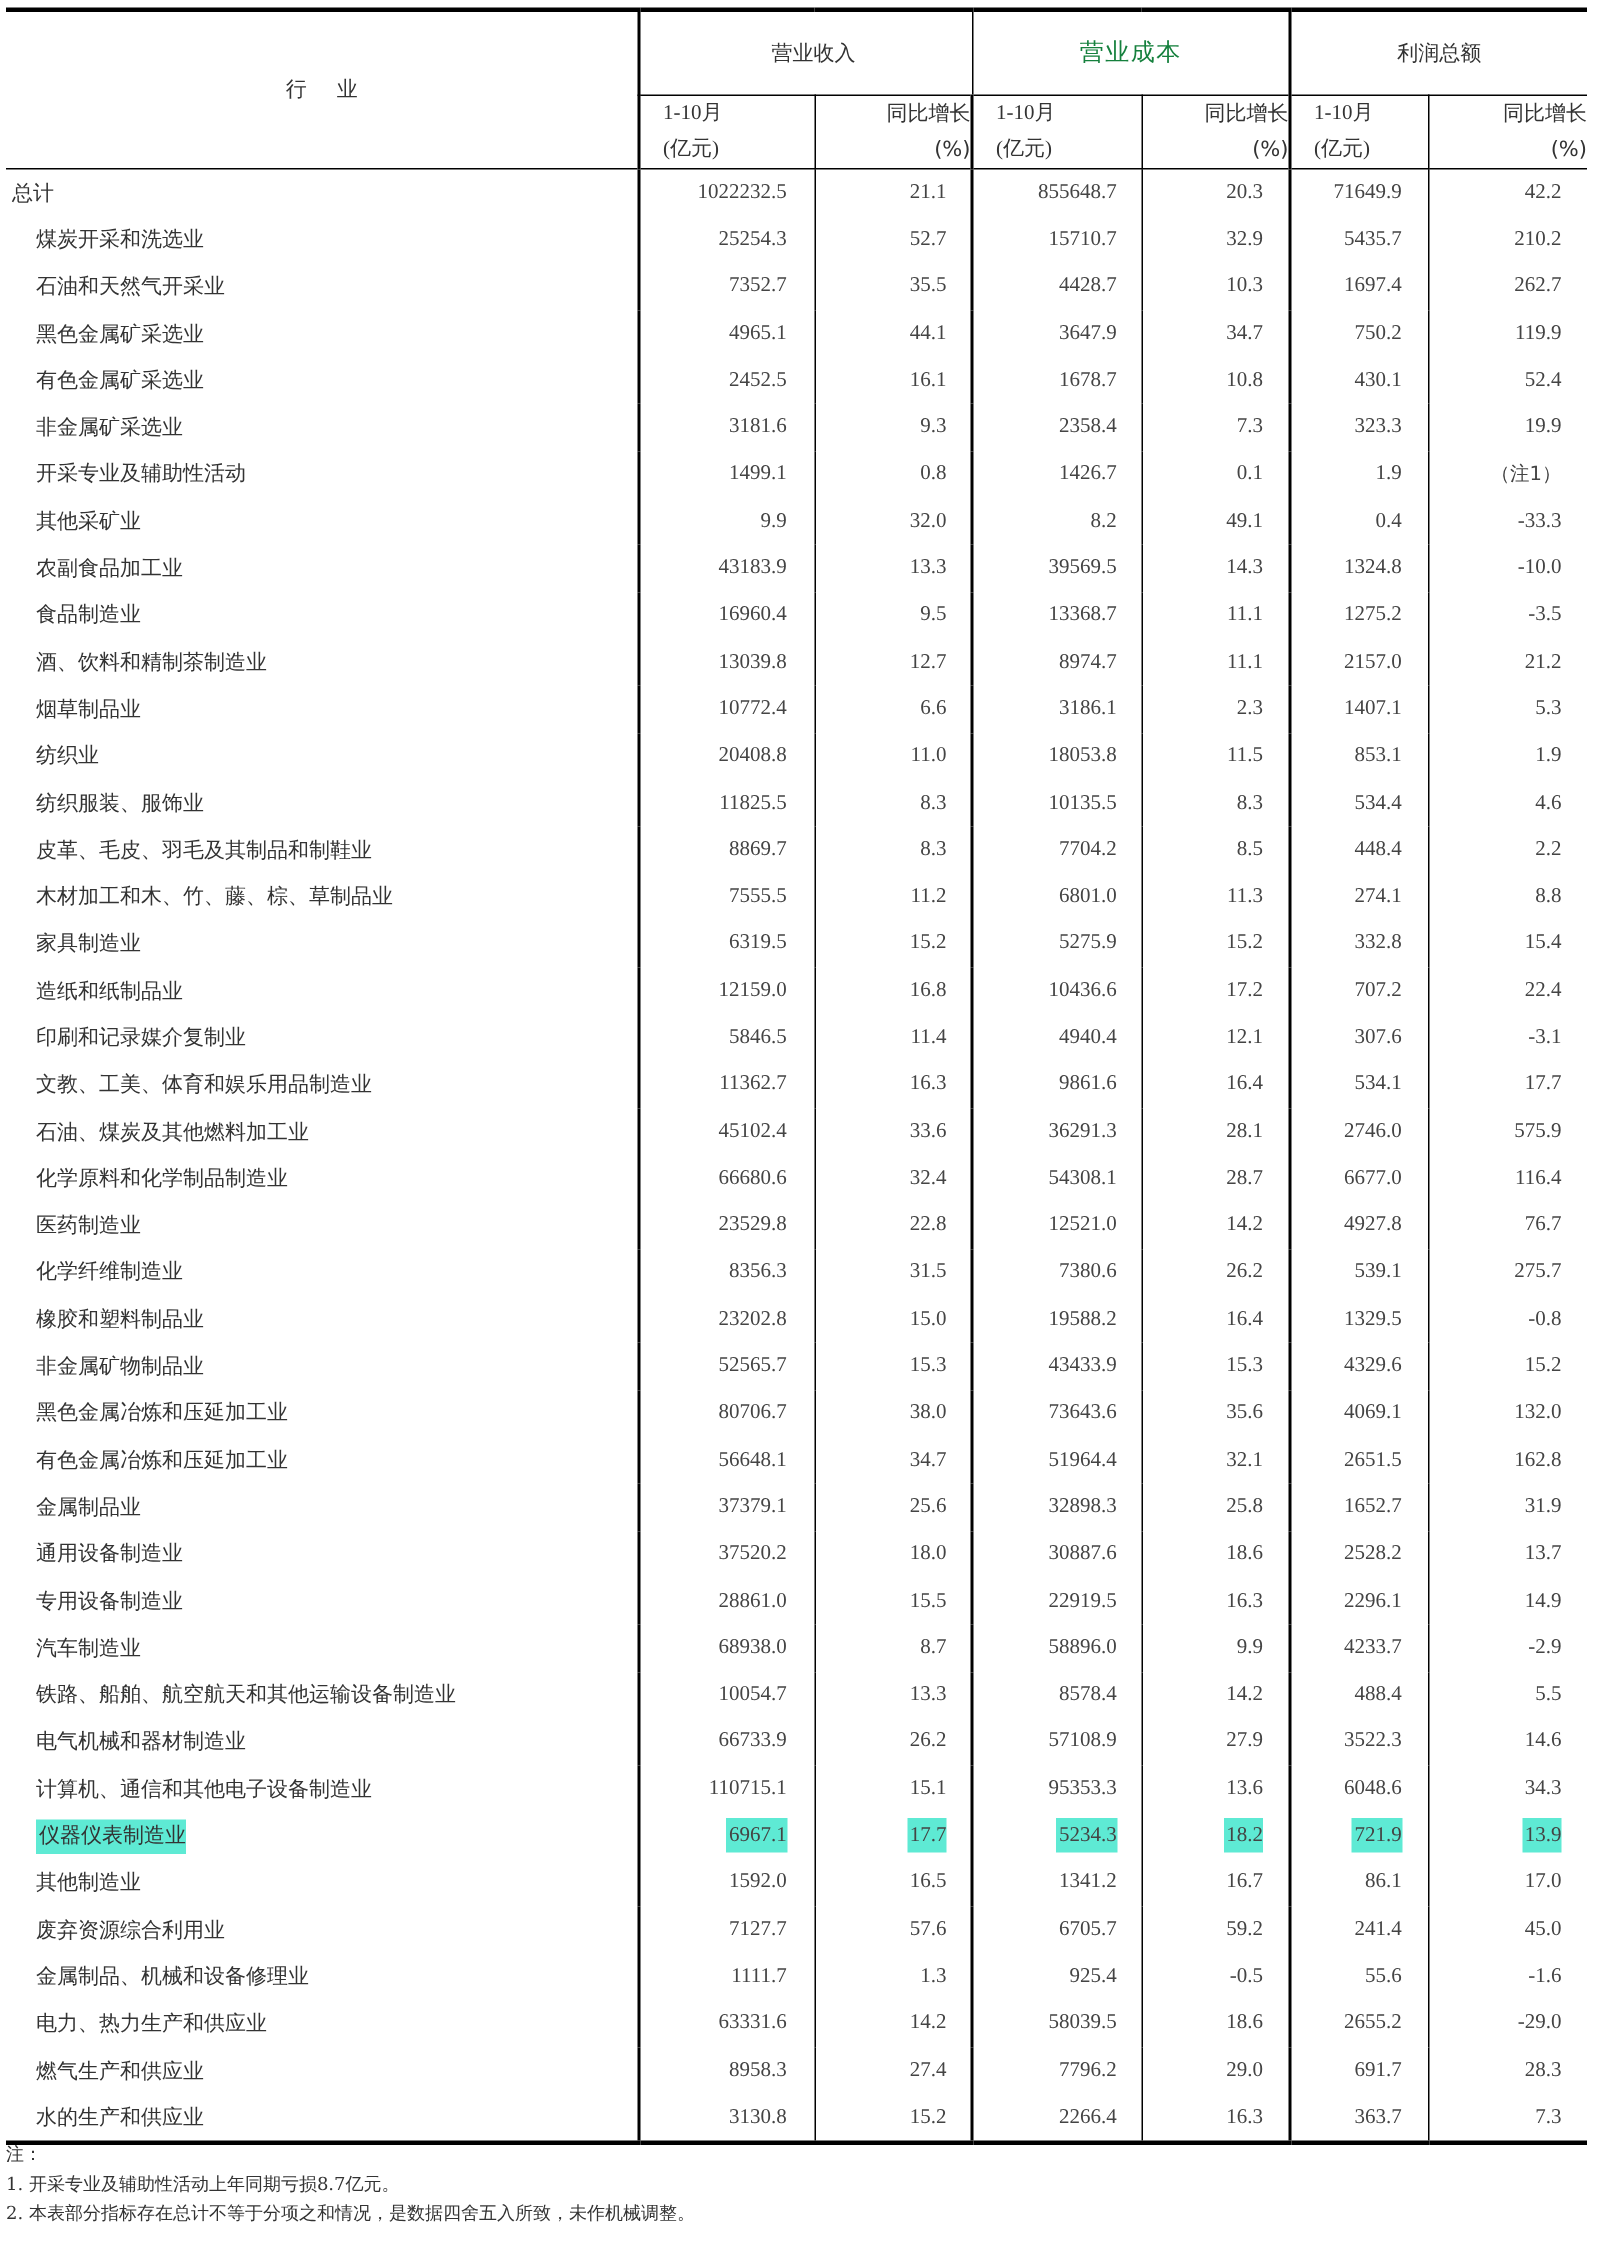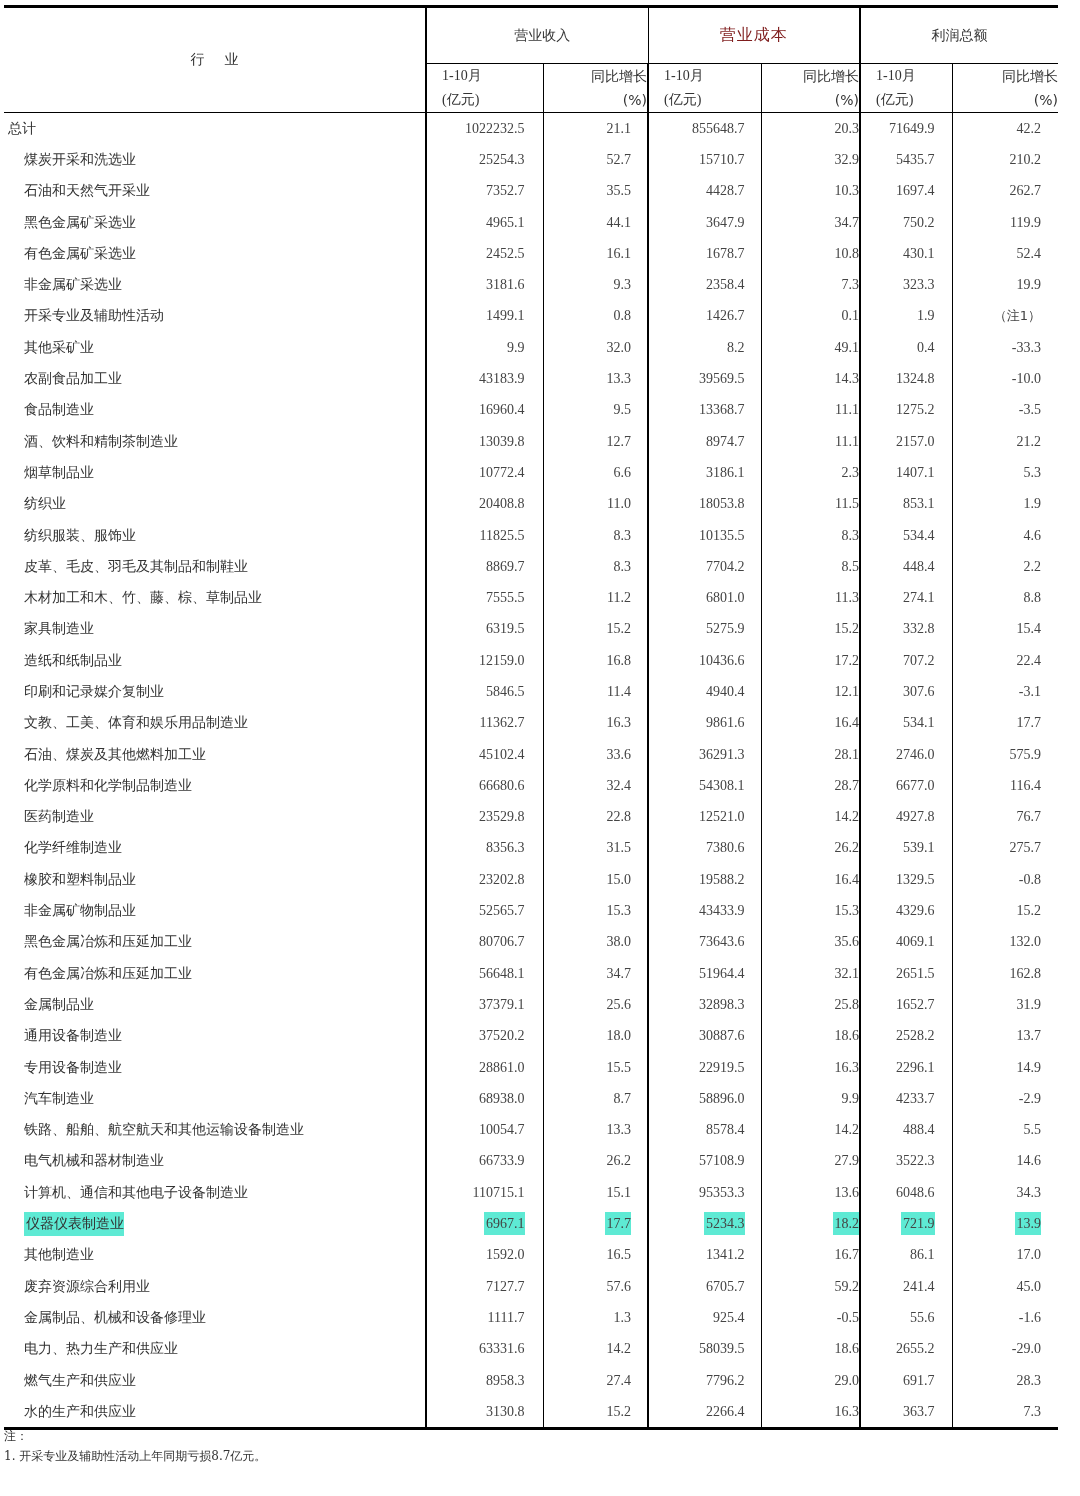--- a/index.html
+++ b/index.html
@@ -33,47 +33,47 @@
     vertical-align: middle;
   }
   th.industry-head {
     border-right: 2px solid #000;
     border-bottom: 1.5px solid #000;
     letter-spacing: 20px;
     text-indent: 20px;
   }
   th.group { border-bottom: 1px solid #000; text-align: center; }
   th.group.g-rev { border-right: 1px solid #000; padding-left: 10px; }
-  th.group.g-cost { border-right: 2px solid #000; font-size: 16px; color: #7f1d1d; letter-spacing: 1px; }
+  th.group.g-cost { border-right: 2px solid #000; font-size: 16px; color: #15803d; letter-spacing: 1px; }
   th.sub { border-bottom: 1.5px solid #000; line-height: 24px; }
   th.sub.val { text-align: left; padding-left: 15px; font-family: "Liberation Serif", serif; }
   th.sub.pct { text-align: right; }
   th .sub-unit { display: block; }
   .br-thin { border-right: 1px solid #000; }
   .br-thick { border-right: 2px solid #000; }
   tbody td {
     height: 31.3px;
     padding: 0;
     vertical-align: middle;
     white-space: nowrap;
     color: #444;
   }
   td.name {
-    font-family: Liberation Mono, monospace;
+    font-family: Liberation Serif, serif;
     font-size: 14px;
     padding-left: 20px;
     border-right: 2px solid #000;
     color: #333;
   }
   td.name.total { padding-left: 4px; }
   td.num { text-align: right; font-size: 14px; }
   td.num.v1 { padding-right: 18px; }
   td.num.p1 { padding-right: 16px; }
   td.num.v2 { padding-right: 16px; }
-  td.num.p2 { }
+  td.num.p2 { padding-right: 17px; }
   td.num.v3 { padding-right: 17px; }
   td.num.p3 { padding-right: 17px; }
   td.num.note { font-family: "DejaVu Sans", sans-serif; font-size: 13px; }
   tbody tr:last-child td { border-bottom: 3px solid #000; }
   .hl { background: #5eead4; padding: 4px 0 4px 2px; }
   .notes {
     position: absolute; left: 4px; top: 1427px;
     font-family: "DejaVu Serif", serif;
     font-size: 12px; line-height: 19.5px; color: #333;
   }
@@ -506,13 +506,14 @@
           <td class="num v3 br-thin"><span>363.7</span></td>
           <td class="num p3"><span>7.3</span></td>
         </tr>
       </tbody>
   </table>
 </div>
 
 <div class="notes">
   <div>注：</div>
   <div>1. 开采专业及辅助性活动上年同期亏损8.7亿元。</div>
+  <div>2. 本表部分指标存在总计不等于分项之和情况，是数据四舍五入所致，未作机械调整。</div>
 </div>
 
 </body></html>

